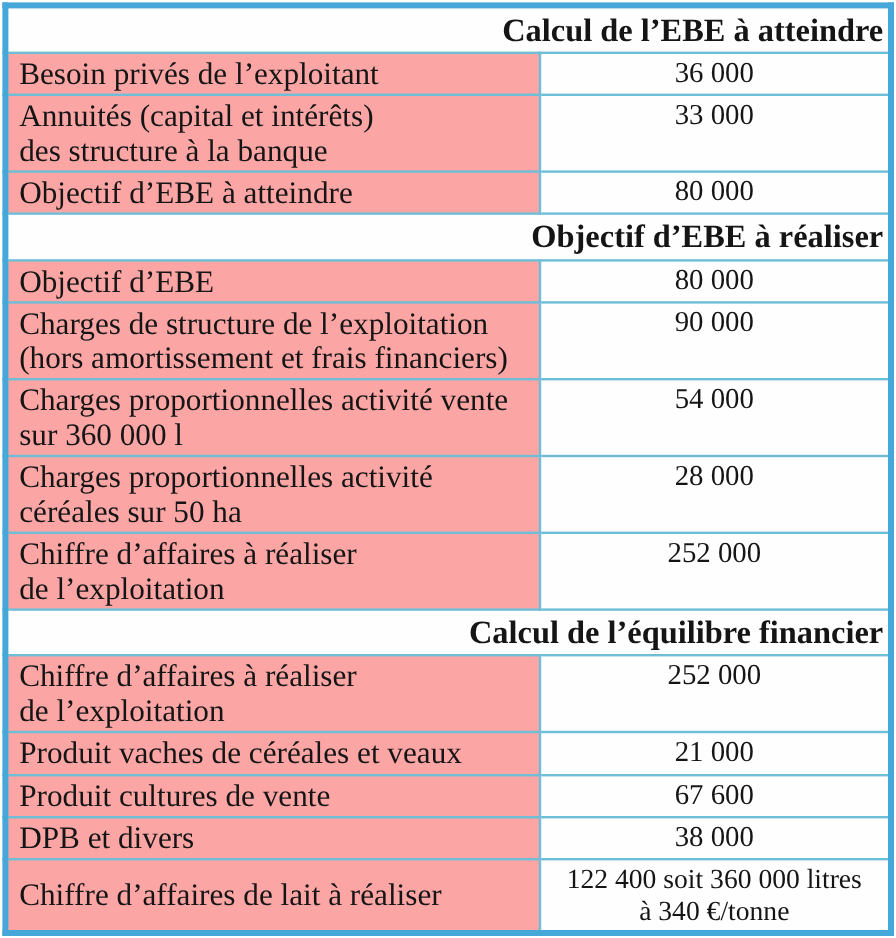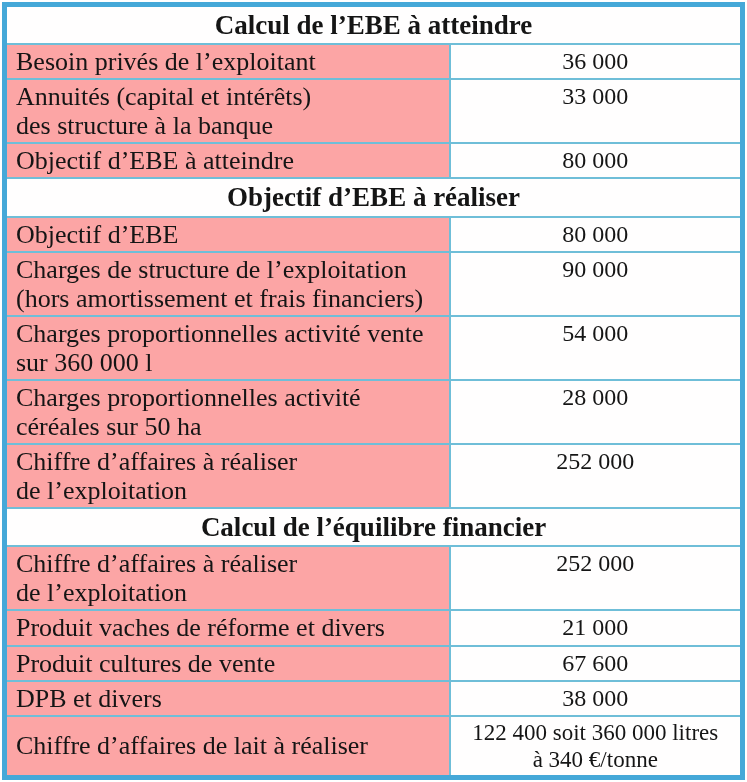--- a/index.html
+++ b/index.html
@@ -23,21 +23,21 @@
     background: #fffefe;
     border: 5px solid #45a8d8;
   }
   col.c-label { width: 60.3%; }
   col.c-value { width: 39.7%; }
 
   th.section-header {
     border: 2px solid #6fbed8;
     font-size: 27px;
     font-weight: bold;
-    text-align: center;
+    text-align: right;
     vertical-align: middle;
     padding: 2px 4px;
     line-height: 32px;
     background: #fffefe;
   }
   td.label-cell {
     border: 2px solid #6fbed8;
     font-size: 26px;
     text-align: left;
     vertical-align: middle;
@@ -155,21 +155,21 @@
       <td class="label-cell">
         <div class="line">Chiffre d’affaires à réaliser</div>
         <div class="line">de l’exploitation</div>
       </td>
       <td class="value-cell">
         <div class="line">252 000</div>
       </td>
     </tr>
     <tr>
       <td class="label-cell">
-        <div class="line">Produit vaches de réforme et divers</div>
+        <div class="line">Produit vaches de céréales et veaux</div>
       </td>
       <td class="value-cell">
         <div class="line">21 000</div>
       </td>
     </tr>
     <tr>
       <td class="label-cell">
         <div class="line">Produit cultures de vente</div>
       </td>
       <td class="value-cell">

